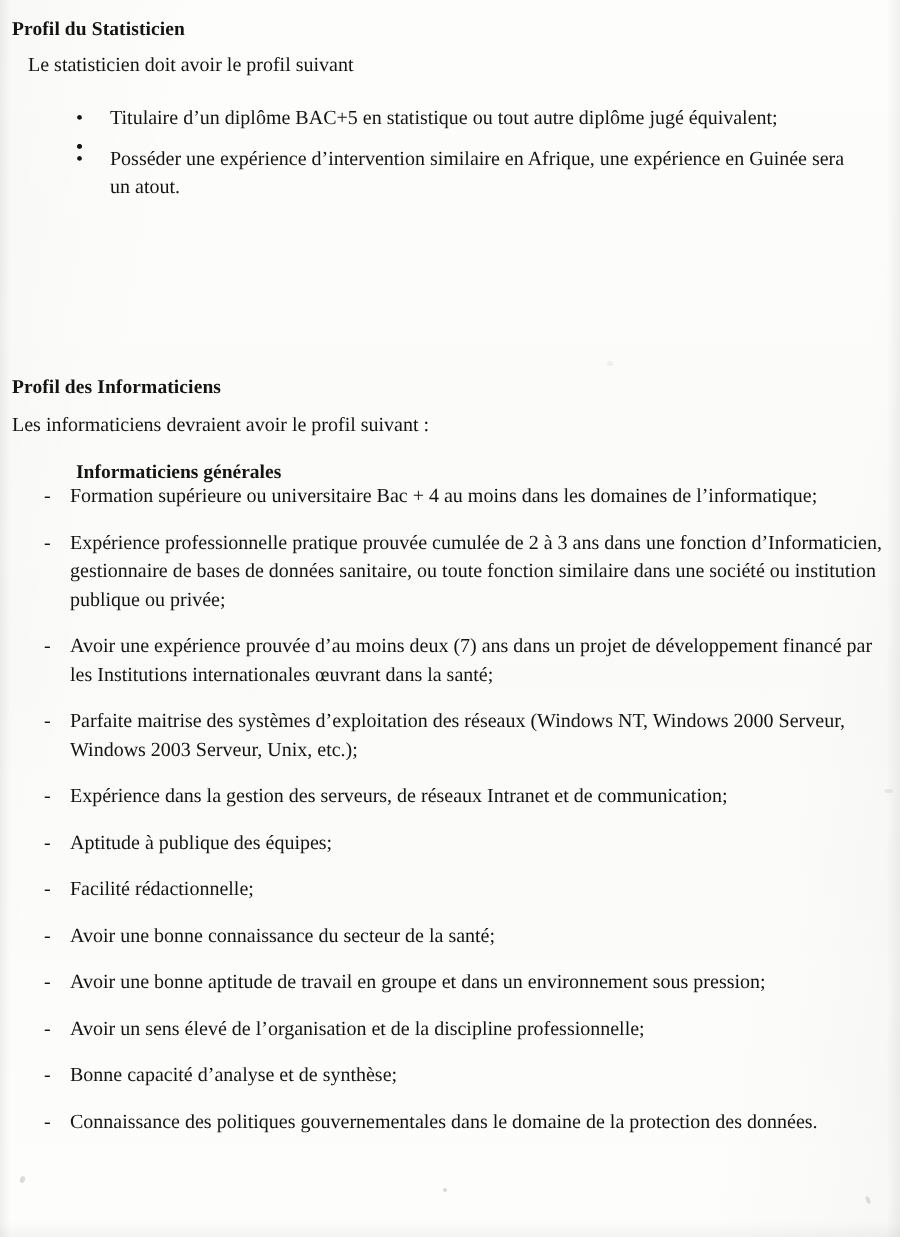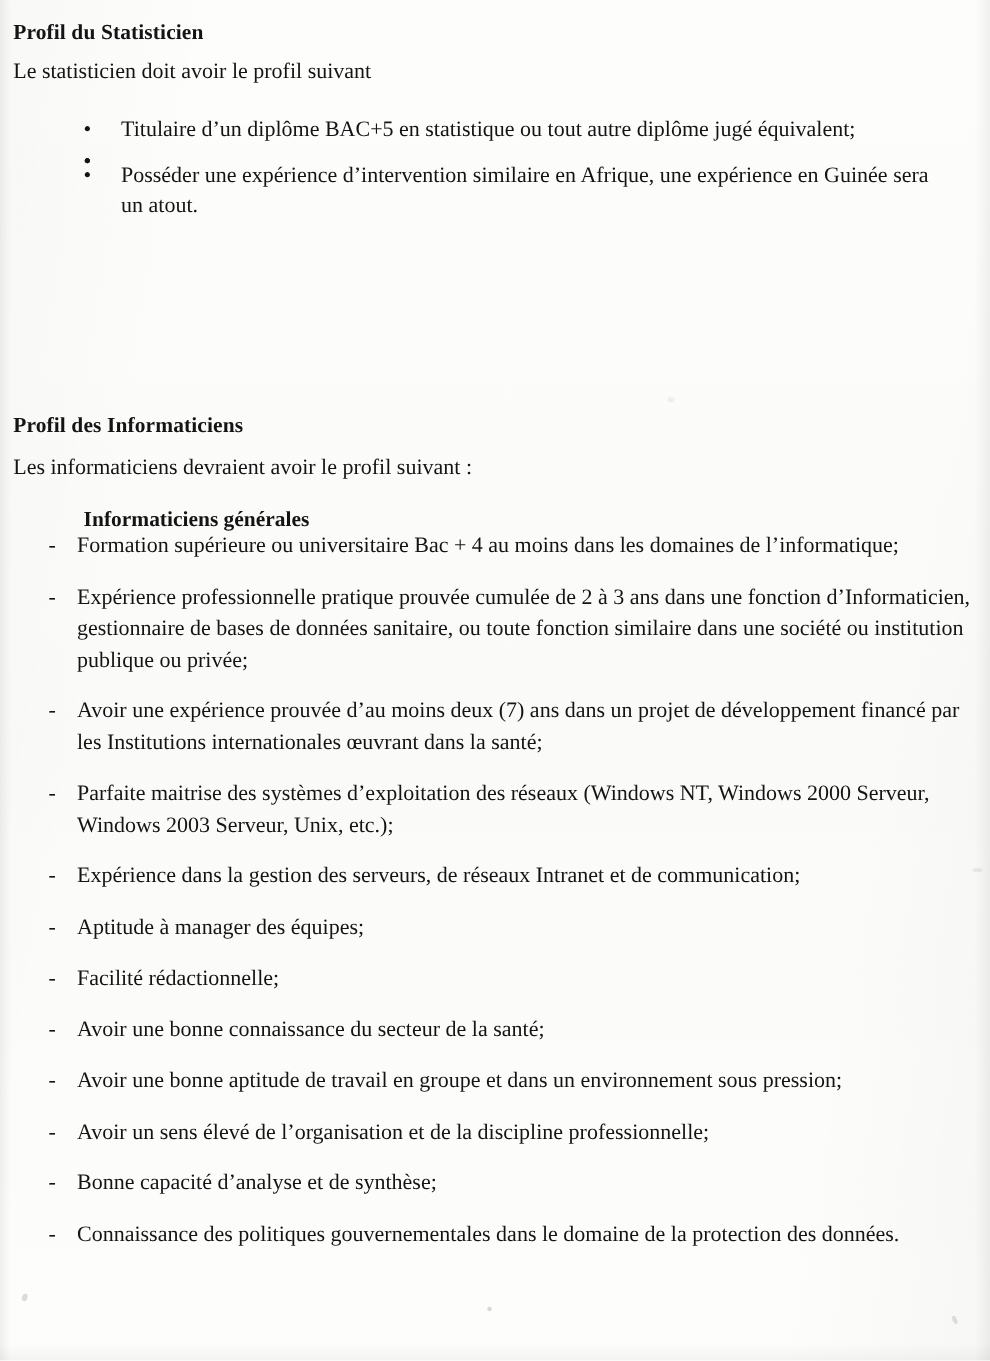--- a/index.html
+++ b/index.html
@@ -43,21 +43,21 @@
   #heading-statisticien { top: 2px; }
   #heading-informaticiens { top: 360px; }
 
   .p-lead {
     position: absolute;
     left: 12px;
     font-size: 20px;
     line-height: 26px;
     white-space: nowrap;
   }
-  #lead-statisticien { top: 32px; }
+  #lead-statisticien { top: 32px; margin-left: 16px; }
   #lead-informaticiens { top: 392px; }
 
   .h-sub {
     position: absolute;
     left: 76px;
     top: 440px;
     font-weight: bold;
     font-size: 19.5px;
     line-height: 25px;
     white-space: nowrap;
@@ -203,21 +203,21 @@
     <li class="li">
       <span class="dash-marker">-</span>
       <span class="txt">Parfaite maitrise des systèmes d’exploitation des réseaux (Windows NT, Windows 2000 Serveur, Windows 2003 Serveur, Unix, etc.);</span>
     </li>
     <li class="li">
       <span class="dash-marker">-</span>
       <span class="txt">Expérience dans la gestion des serveurs, de réseaux Intranet et de communication;</span>
     </li>
     <li class="li">
       <span class="dash-marker">-</span>
-      <span class="txt">Aptitude à manager des équipes;</span>
+      <span class="txt">Aptitude à publique des équipes;</span>
     </li>
     <li class="li">
       <span class="dash-marker">-</span>
       <span class="txt">Facilité rédactionnelle;</span>
     </li>
     <li class="li">
       <span class="dash-marker">-</span>
       <span class="txt">Avoir une bonne connaissance du secteur de la santé;</span>
     </li>
     <li class="li">

